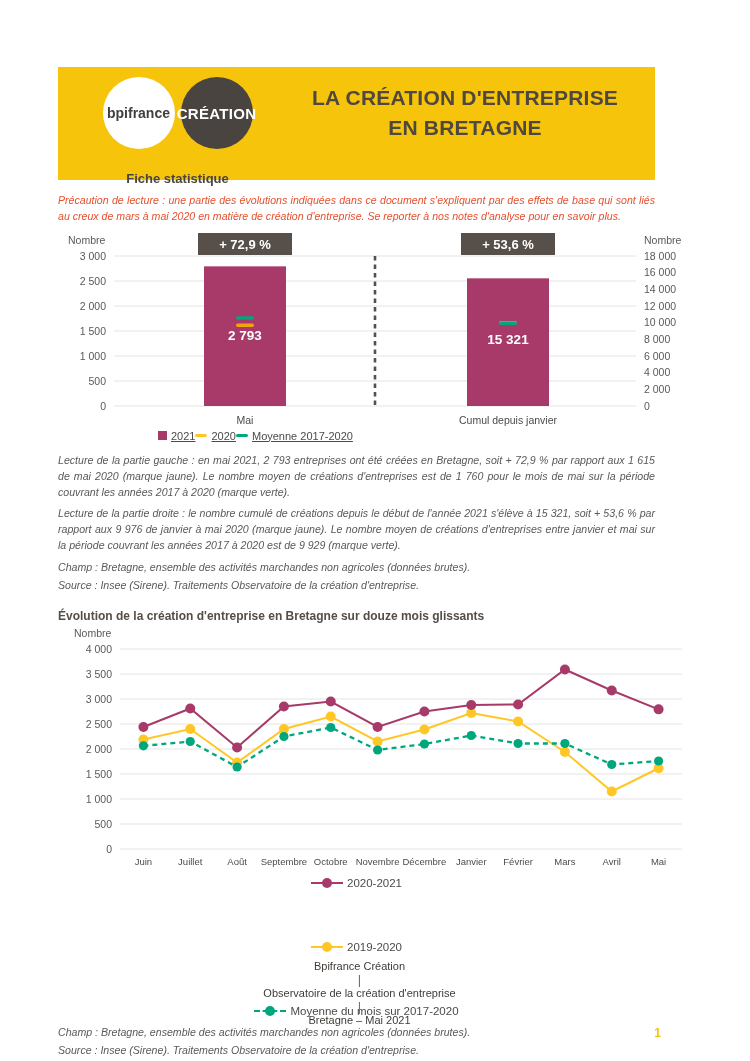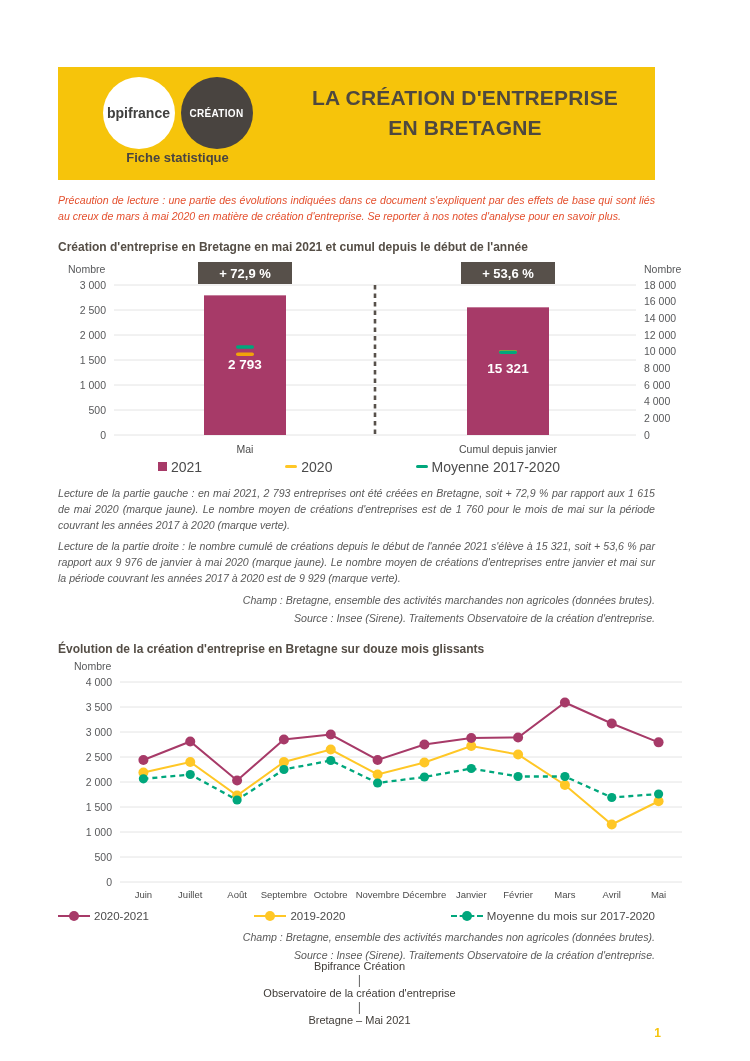--- a/index.html
+++ b/index.html
@@ -6,22 +6,22 @@
   html,body { background:#ffffff; }
   body { font-family:"Liberation Sans", sans-serif; }
   .page { position:relative; width:713px; height:1061px; background:#fff; padding:67px 58px 0 58px; overflow:hidden; }
 
   
   .banner { display:flex; width:100%; height:113px; background:var(--yellow); padding:8px 10px 6px 12px; }
   .logo-zone { width:215px; display:flex; flex-direction:column; align-items:center; }
   .circles { display:flex; align-items:center; margin-top:2px; }
   .circle { width:72px; height:72px; border-radius:50%; display:flex; align-items:center; justify-content:center; }
   .circle.white { background:#ffffff; color:#40403f; font-weight:bold; font-size:14px; z-index:2; }
-  .circle.dark { background:var(--circle_dark); color:#ffffff; font-weight:bold; font-size:10px; margin-left:6px; letter-spacing:.3px; }
-  .logo-caption { margin-top:1px; font-size:13px; font-weight:bold; color:var(--circle_dark); }
+  .circle.dark { background:var(--circle_dark); color:#ffffff; font-weight:bold; font-size:15px; margin-left:6px; letter-spacing:.3px; }
+  .logo-caption { margin-top:22px; font-size:13px; font-weight:bold; color:var(--circle_dark); }
   .title-zone { flex:1; text-align:center; padding-top:8px; }
   .title-zone .t1, .title-zone .t2 { font-size:21px; font-weight:bold; color:#4e483f; letter-spacing:.2px; line-height:1.45; }
   .title-zone .sub { font-size:17px; color:#6b655a; margin-top:4px; letter-spacing:.4px; }
 
   
   .precaution { margin-top:13px; font-size:10.6px; font-style:italic; color:var(--precaution); line-height:1.5; text-align:justify; }
 
   .section-title { margin-top:15px; font-size:12px; font-weight:bold; color:var(--dark); }
 
   
@@ -30,36 +30,36 @@
   .chart2 { margin-top:6px; }
   svg .grid { stroke:var(--grid); stroke-width:1; }
   svg .tick { font-size:10.5px; fill:#58595b; font-family:"Liberation Sans",sans-serif; }
   svg .xlabel { font-size:10.5px; fill:#4b4b4b; font-family:"Liberation Sans",sans-serif; }
   svg .xlabel2 { font-size:9.5px; fill:#4b4b4b; font-family:"Liberation Sans",sans-serif; }
   svg .badge-text { font-size:13px; font-weight:bold; fill:#ffffff; font-family:"Liberation Sans",sans-serif; }
   svg .bar-label { font-size:13.5px; font-weight:bold; fill:#ffffff; font-family:"Liberation Sans",sans-serif; }
   svg .divider { stroke:var(--divider); stroke-width:2.6; stroke-dasharray:4.5 4; }
 
   
-  .legend-row { display:flex; justify-content:space-between; padding:2px 95px 0 100px; align-items:center; font-size:14px; color:#4b4b4b; }
-  .legend-row2 { display:flex; justify-content:space-between; gap:52px; padding-top:2px; align-items:center; font-size:11.5px; color:#4b4b4b; }
+  .legend-row { display:flex; padding:2px 95px 0 100px; align-items:center; font-size:11px; color:#4b4b4b;text-decoration:underline; }
+  .legend-row2 { display:flex; justify-content:space-between; gap:52px; padding-top:2px; align-items:center; font-size:11.5px; color:#4b4b4b;flex-direction:column; }
   .legend-item { display:flex; align-items:center; gap:4px; }
   .sw-square { width:9px; height:9px; background:var(--magenta); display:inline-block; }
   .sw-dash { width:12px; height:3px; border-radius:1.5px; display:inline-block; }
   .sw-dash.gold { background:var(--gold); }
   .sw-dash.green { background:var(--green); }
   .sw-line { position:relative; width:32px; height:10px; display:inline-block; }
   .sw-line .bar { position:absolute; left:0; right:0; top:4px; height:2px; }
   .sw-line.dashed .bar { height:0; border-top:2.4px dashed var(--green); }
   .sw-line .dot { position:absolute; left:11px; top:0; width:10px; height:10px; border-radius:50%; }
 
   
   .notes { margin-top:11px; }
   .note { font-size:10.6px; font-style:italic; color:var(--text_grey); line-height:1.5; text-align:justify; margin-bottom:6px; }
-  .note.short { text-align:right; margin-bottom:2px; }
+  .note.short { text-align:left; margin-bottom:2px; }
 
   
   .footer { position:absolute; left:58px; right:52px; bottom:21px; display:flex; align-items:center; font-size:11px; color:#3f3b37;flex-direction:column; }
   .footer .sep { margin:0 12px; color:#6d6d6d; font-size:13px; }
   .footer .page-num { margin-left:auto; color:var(--yellow); font-weight:bold; font-size:12px; }
 </style>
 </head>
 <body>
 
 <div class="page">
@@ -77,21 +77,20 @@
       <div class="logo-caption">Fiche statistique</div>
     </div>
     <div class="title-zone">
       <div class="t1">LA CRÉATION D'ENTREPRISE</div>
       <div class="t2">EN BRETAGNE</div>
     </div>
   </div>
 
   <p class="precaution">Précaution de lecture : une partie des évolutions indiquées dans ce document s'expliquent par des effets de base qui sont liés au creux de mars à mai 2020 en matière de création d'entreprise. Se reporter à nos notes d'analyse pour en savoir plus.</p>
 
-  <h2 class="section-title">Création d'entreprise en Bretagne en mai 2021 et cumul depuis le début de l'année</h2>
 
   <svg id="bar-chart-svg" class="chart1" width="634" height="196" viewBox="0 0 634 196">
       <line x1="56" x2="578" y1="174" y2="174" class="grid"></line>
       <text x="48" y="177.5" text-anchor="end" class="tick">0</text>
       <line x1="56" x2="578" y1="149" y2="149" class="grid"></line>
       <text x="48" y="152.5" text-anchor="end" class="tick">500</text>
       <line x1="56" x2="578" y1="124" y2="124" class="grid"></line>
       <text x="48" y="127.5" text-anchor="end" class="tick">1&nbsp;000</text>
       <line x1="56" x2="578" y1="99" y2="99" class="grid"></line>
       <text x="48" y="102.5" text-anchor="end" class="tick">1&nbsp;500</text>

